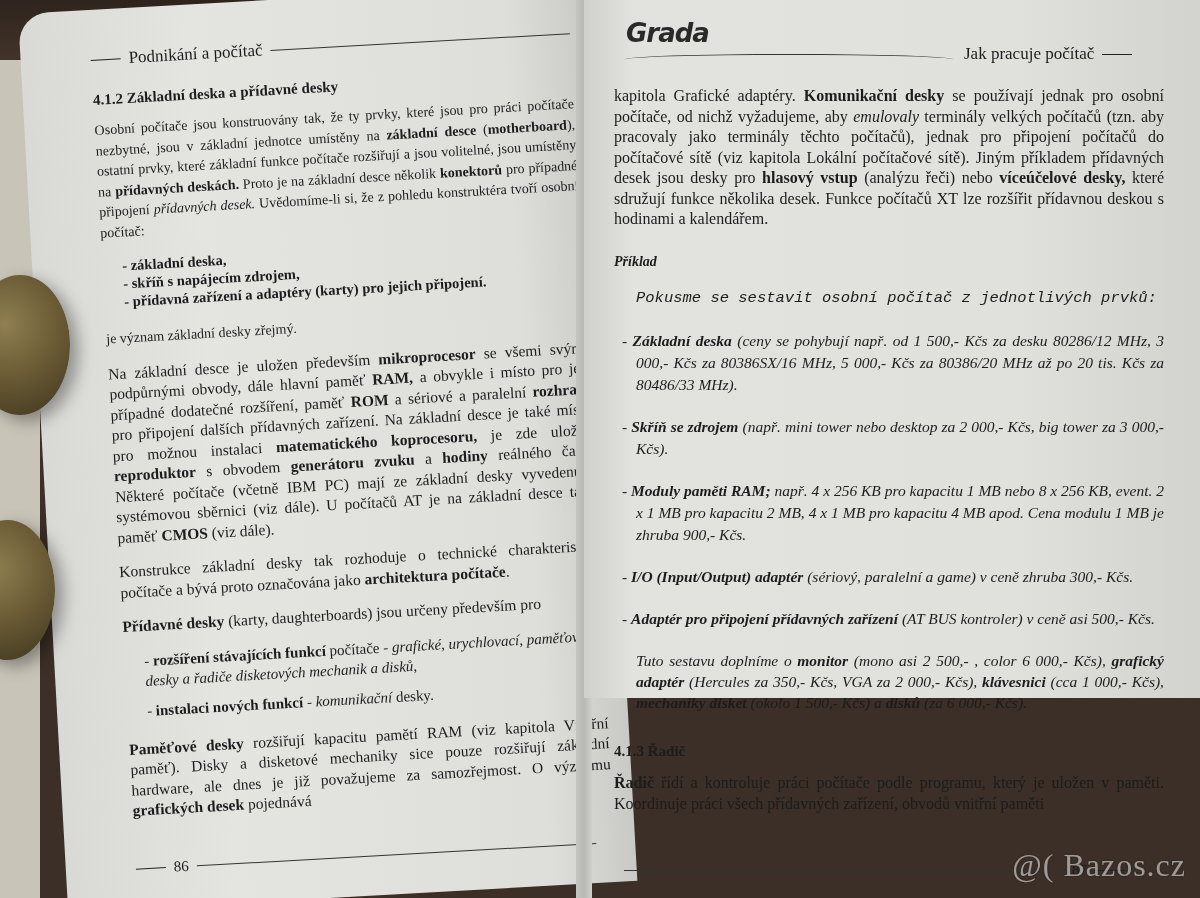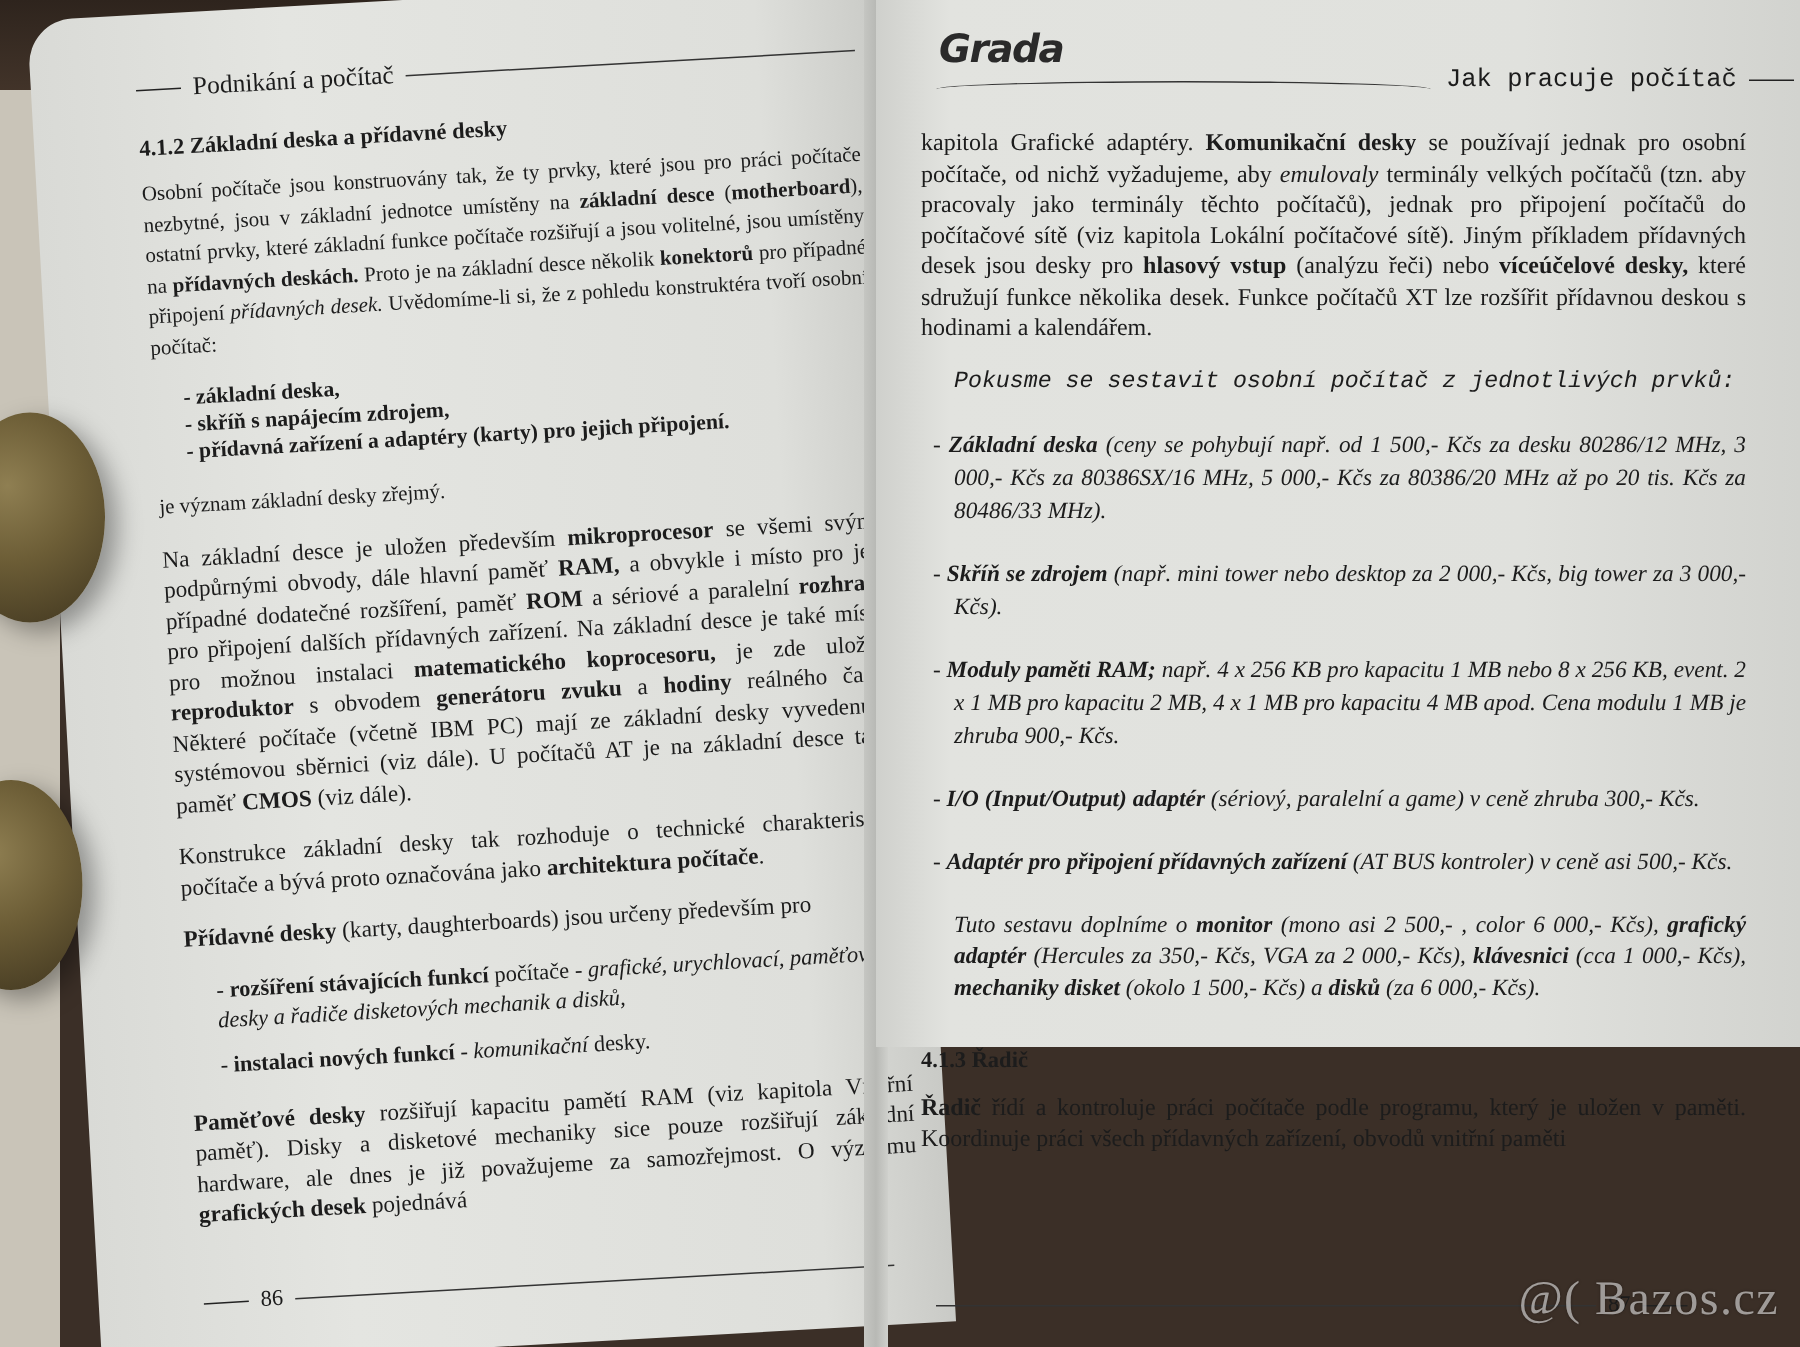--- a/index.html
+++ b/index.html
@@ -143,30 +143,31 @@
 </div>
 
 <div class="stone s1"></div>
 <div class="stone s2"></div>
 
 <div class="gutter"></div>
 
 <div class="page-right">
   <div class="logo">Grada</div>
   <div class="logo-swoosh"></div>
-  <div class="running-head" style="position:absolute; left:380px; top:44px;font-family:Liberation Mono, monospace;">
+  <div class="running-head" style="position:absolute; left:380px; top:44px;">
     <span>Jak pracuje počítač</span>
     <span class="dash"></span>
   </div>
 
   <div class="page-content" style="left:30px; top:86px; width:550px;">
     <p style="font-size:16px;line-height:20.5px;">
       <span>kapitola Grafické adaptéry. </span><span class="b">Komunikační desky</span><span> se používají jednak pro osobní počítače, od nichž vyžadujeme, aby </span><span class="i">emulovaly</span><span> terminály velkých počítačů (tzn. aby pracovaly jako terminály těchto počítačů), jednak pro připojení počítačů do počítačové sítě (viz kapitola Lokální počítačové sítě). Jiným příkladem přídavných desek jsou desky pro </span><span class="b">hlasový vstup</span><span> (analýzu řeči) nebo </span><span class="b">víceúčelové desky,</span><span> které sdružují funkce několika desek. Funkce počítačů XT lze rozšířit přídavnou deskou s hodinami a kalendářem.</span>
     </p>
 
+    <div class="b i" style="font-size:14px; margin:24px 0 18px 0;">Příklad</div>
 
     <p class="i" style="padding-left:22px; margin-bottom:22px;font-family:Liberation Mono, monospace;">Pokusme se sestavit osobní počítač z jednotlivých prvků:</p>
 
     <div class="item-block">- <span class="b">Základní deska</span><span> (ceny se pohybují např. od 1 500,- Kčs za desku 80286/12 MHz, 3 000,- Kčs za 80386SX/16 MHz, 5 000,- Kčs za 80386/20 MHz až po 20 tis. Kčs za 80486/33 MHz).</span></div>
     <div class="item-block">- <span class="b">Skříň se zdrojem</span><span> (např. mini tower nebo desktop za 2 000,- Kčs, big tower za 3 000,- Kčs).</span></div>
     <div class="item-block">- <span class="b">Moduly paměti RAM;</span><span> např. 4 x 256 KB pro kapacitu 1 MB nebo 8 x 256 KB, event. 2 x 1 MB pro kapacitu 2 MB, 4 x 1 MB pro kapacitu 4 MB apod. Cena modulu 1 MB je zhruba 900,- Kčs.</span></div>
     <div class="item-block">- <span class="b">I/O (Input/Output) adaptér</span><span> (sériový, paralelní a game) v ceně zhruba 300,- Kčs.</span></div>
     <div class="item-block">- <span class="b">Adaptér pro připojení přídavných zařízení</span><span> (AT BUS kontroler) v ceně asi 500,- Kčs.</span></div>
 
     <p class="i" style="padding-left:22px; line-height:21px;">

